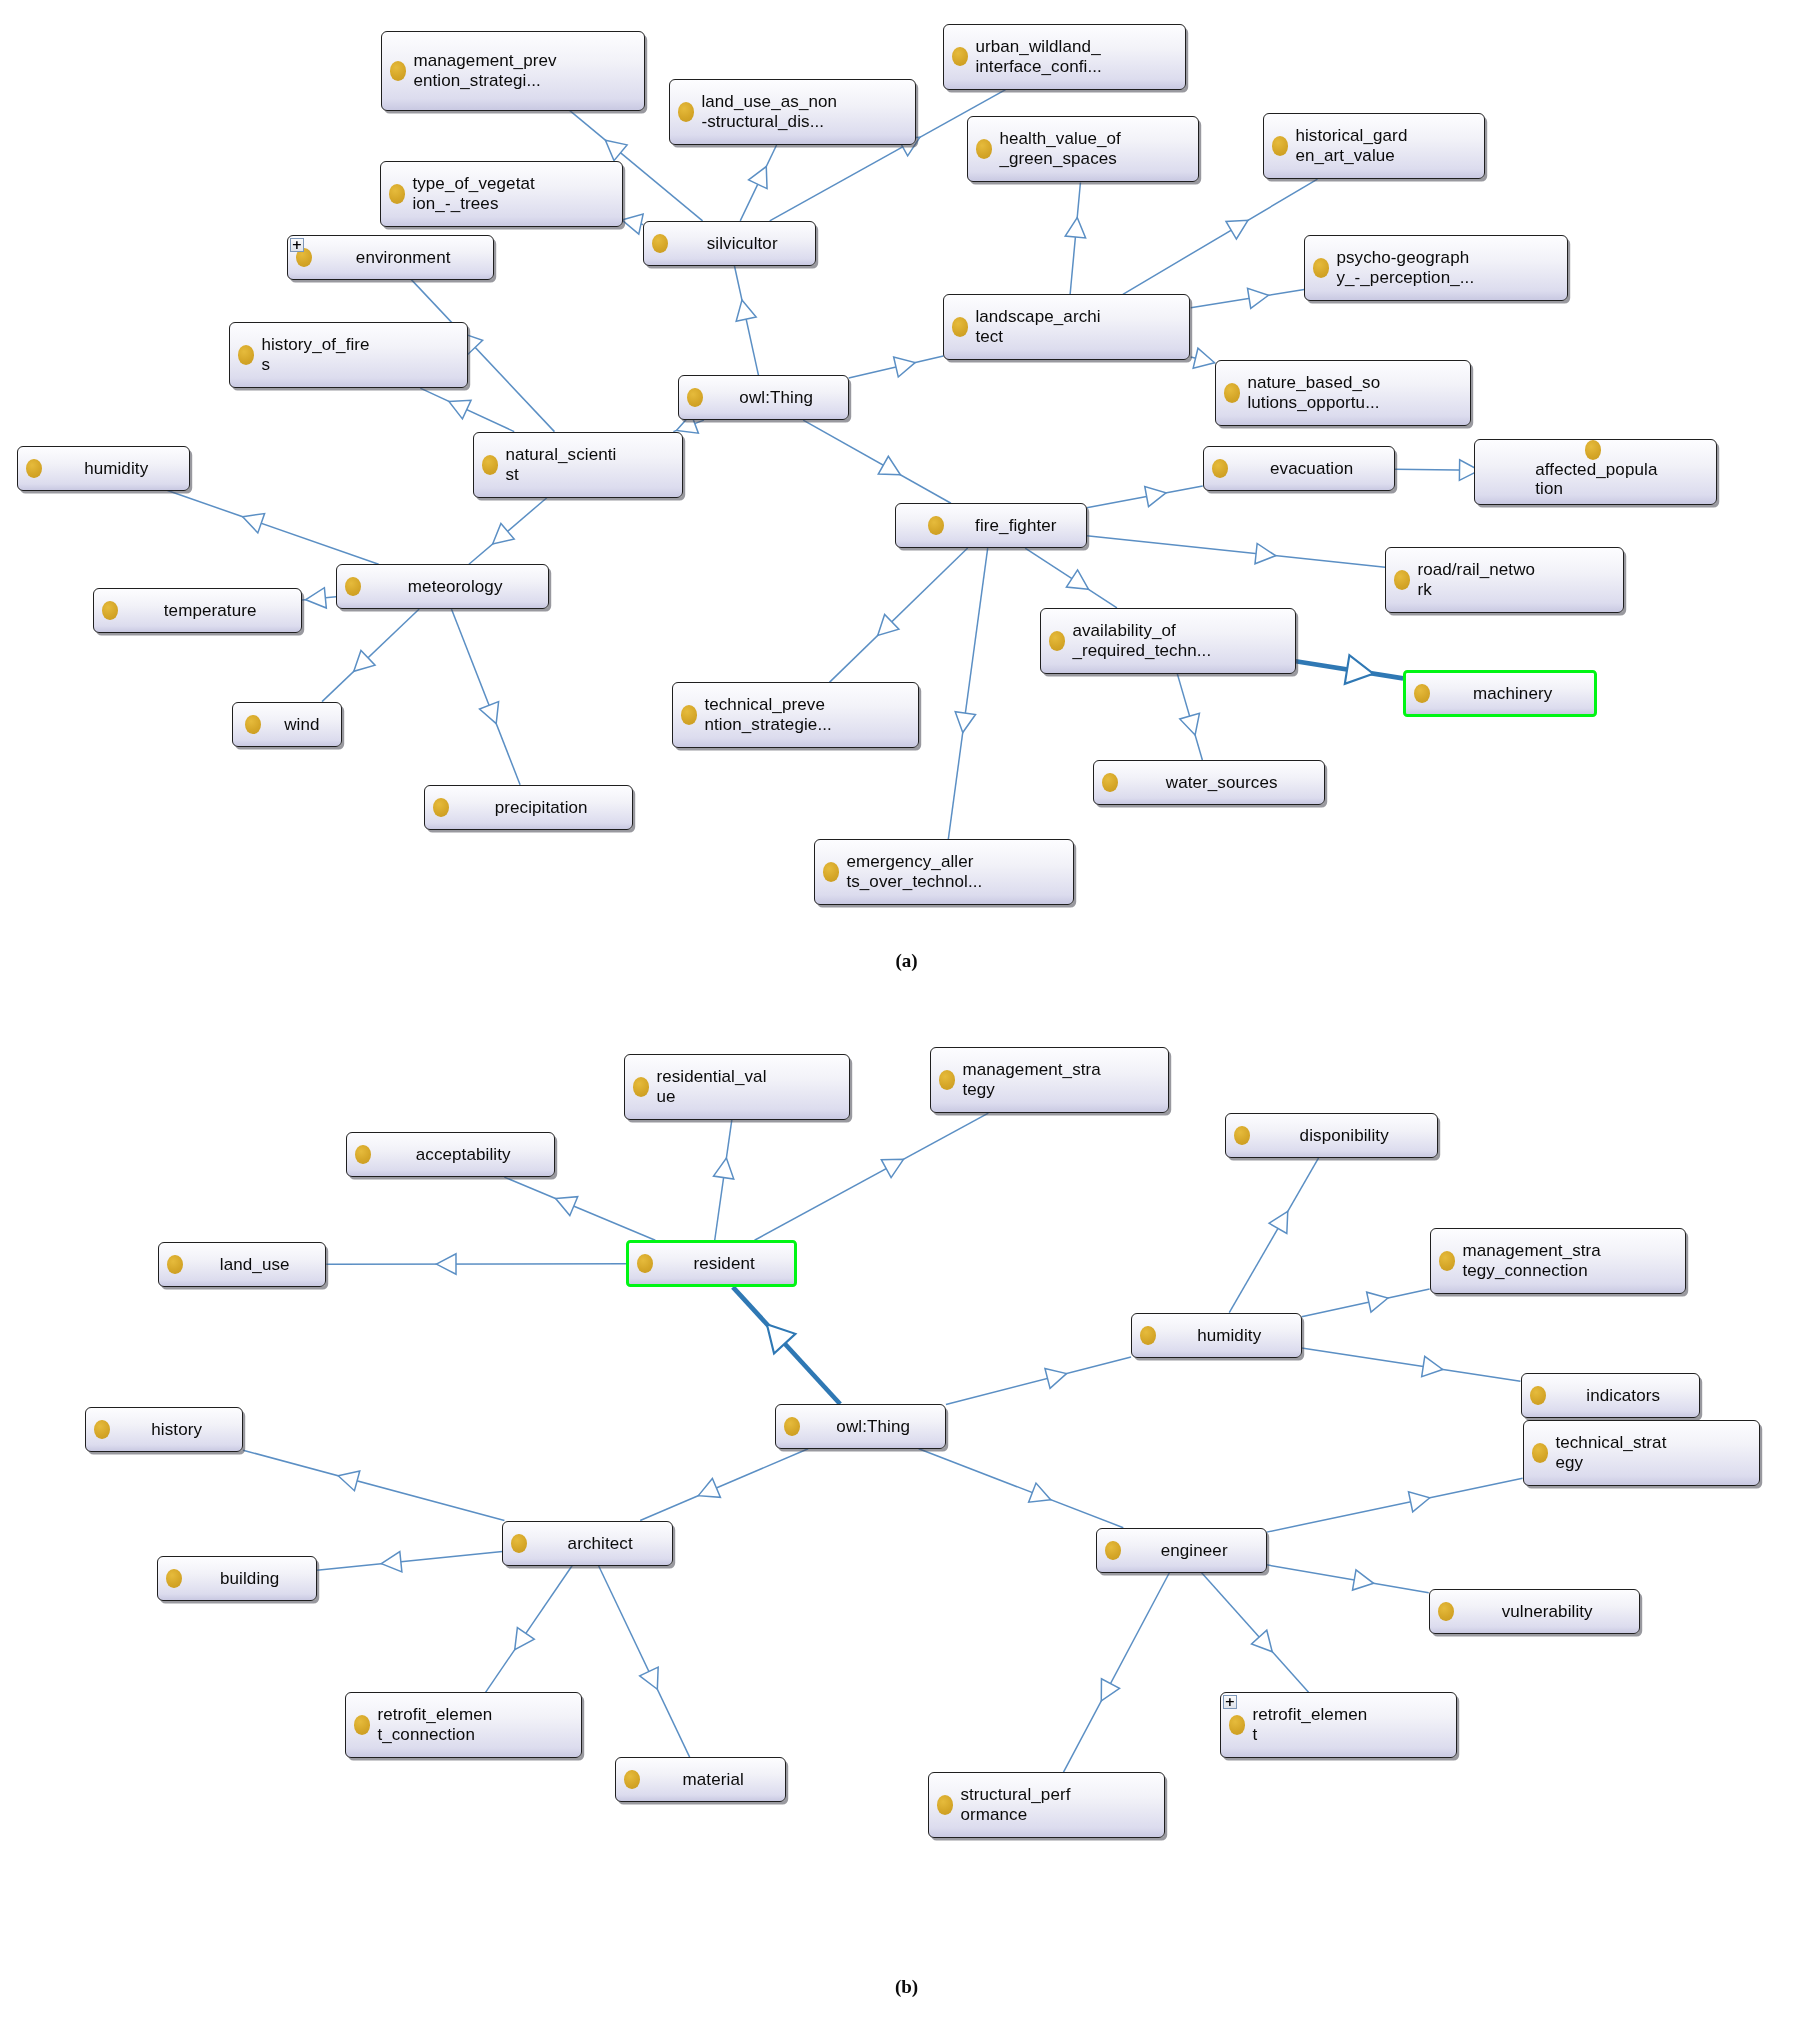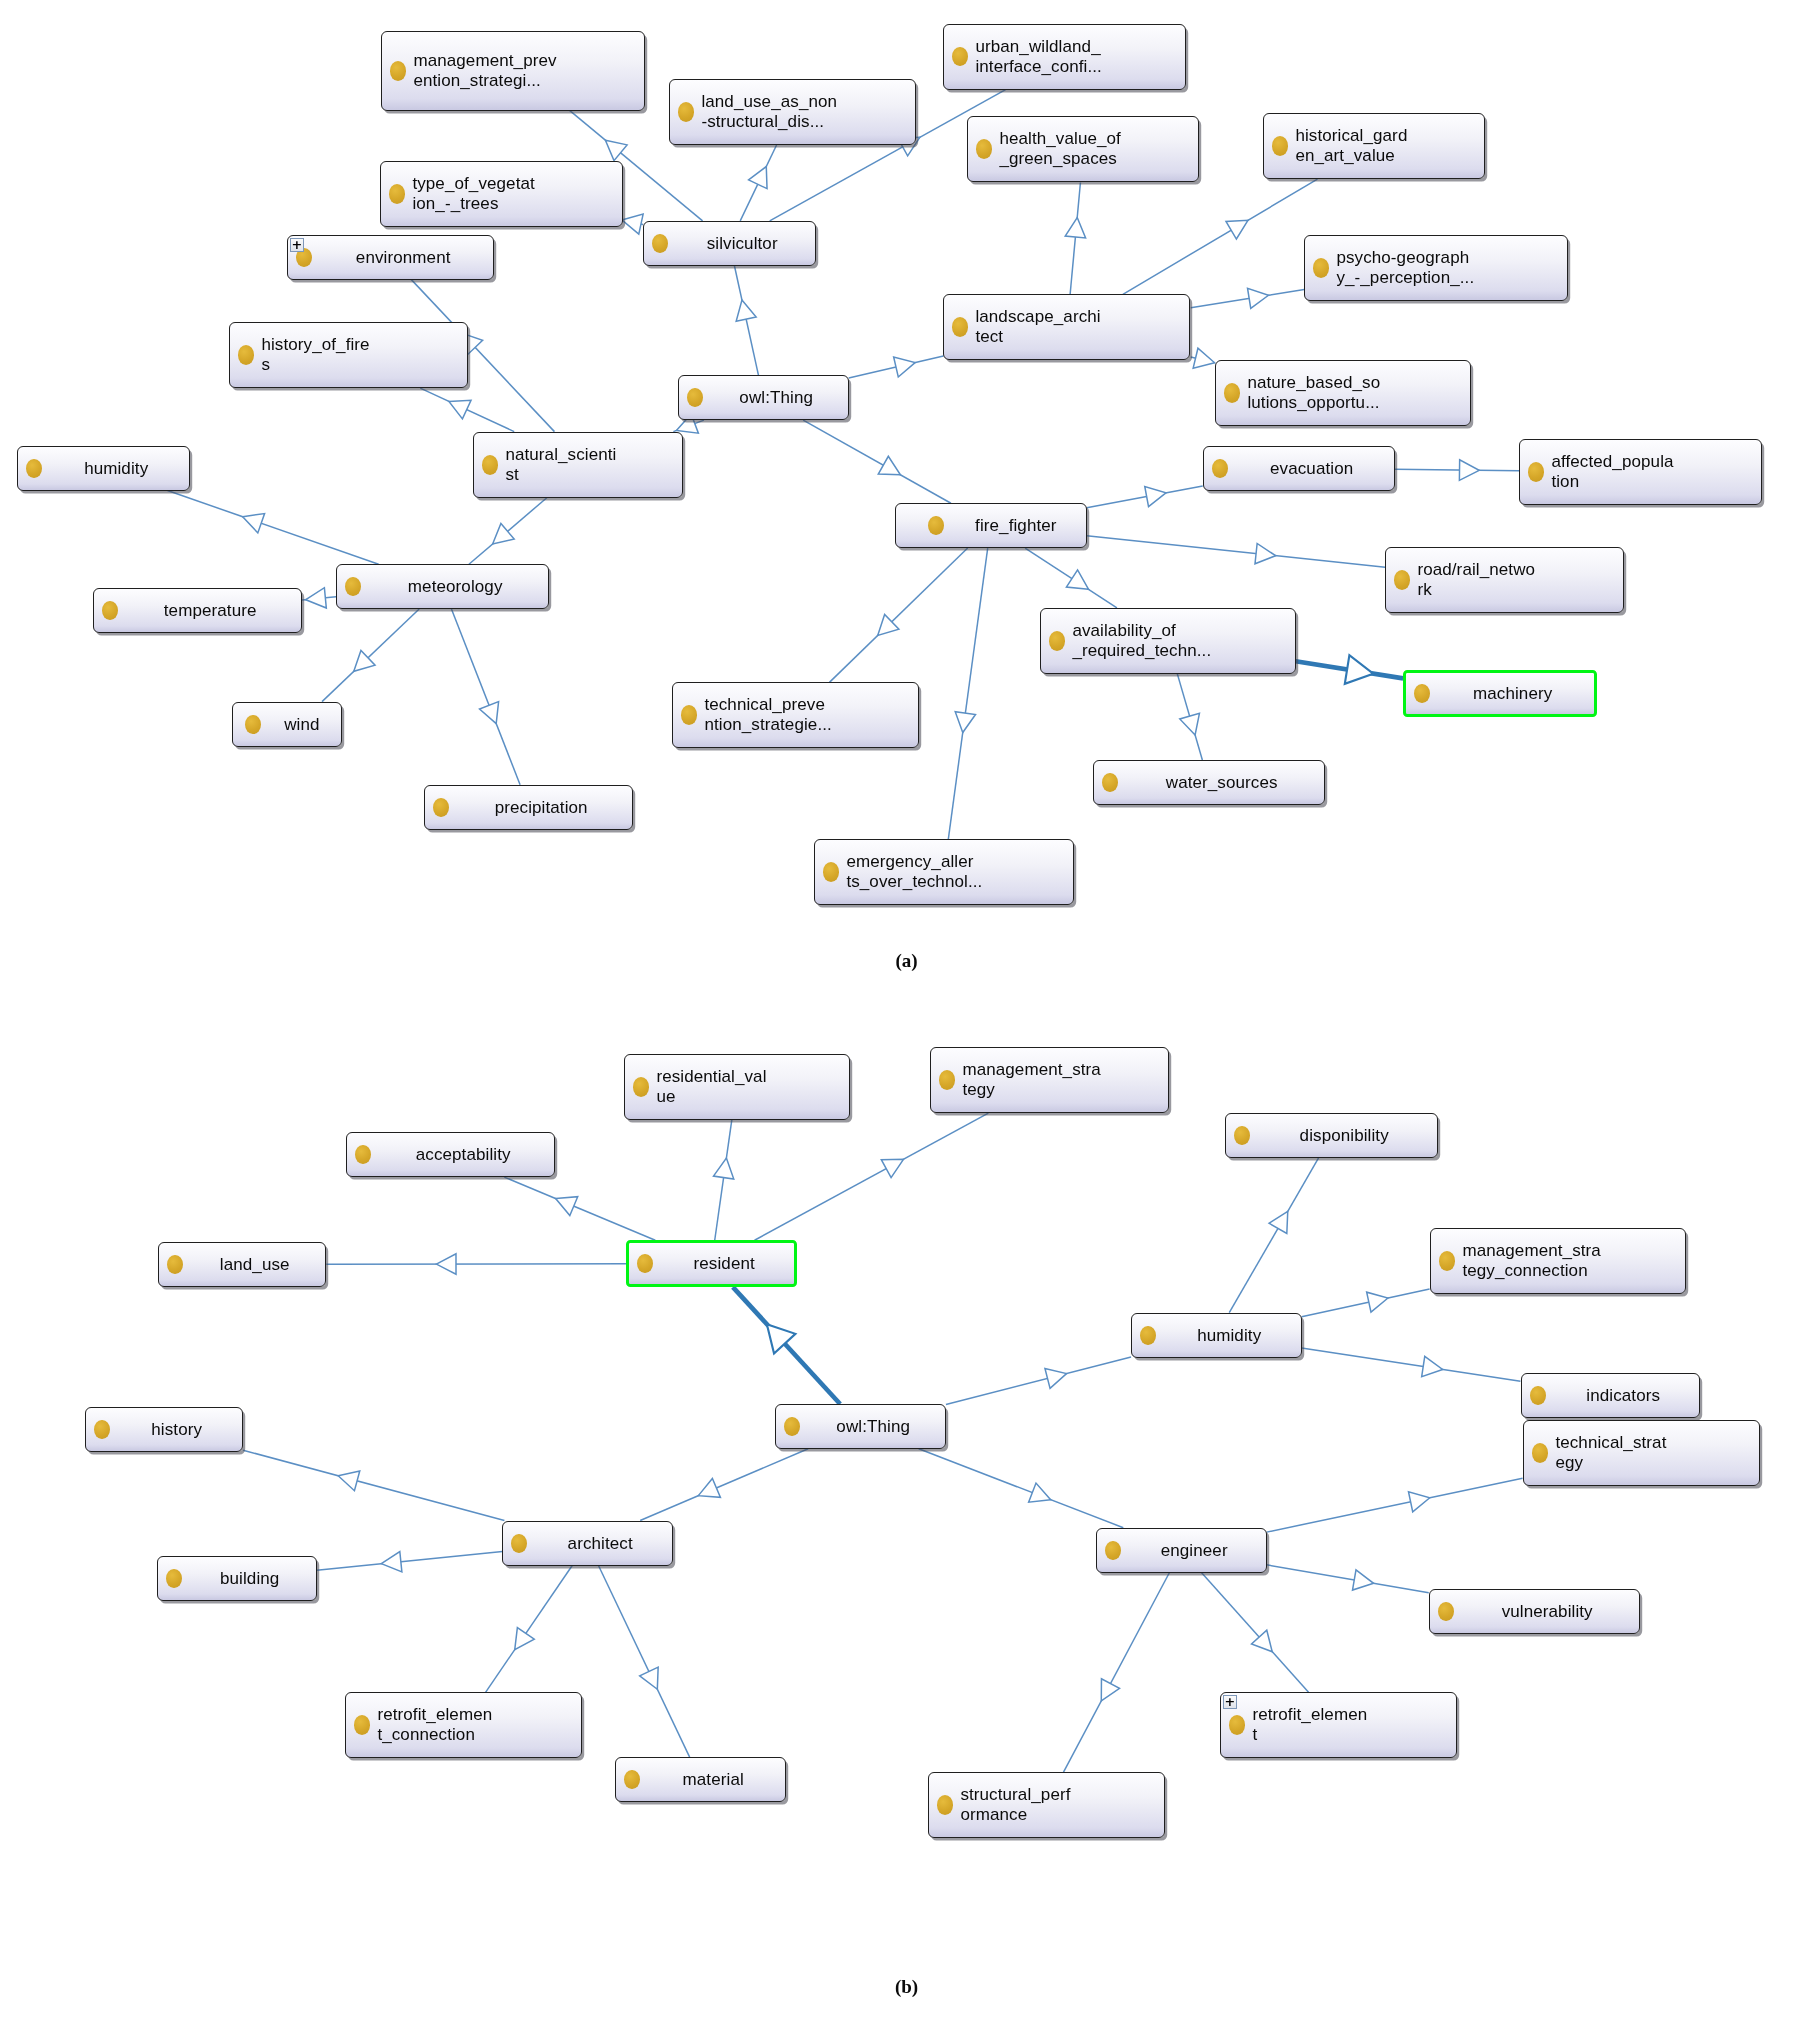--- a/index.html
+++ b/index.html
@@ -232,21 +232,21 @@
       </div>
       <div class="node" style="left: 473px; top: 432px; width: 210px; height: 66px; position: absolute;">
         <span class="dot"></span>
         <span class="lbl">natural_scienti
 st</span>
       </div>
       <div class="node center" style="left: 1203px; top: 446px; width: 192px; height: 45px; position: absolute;">
         <span class="dot"></span>
         <span class="lbl">evacuation</span>
       </div>
-      <div class="node" style="left: 1519px; top: 439px; width: 243px; height: 66px; position: absolute;">
+      <div class="node" style="left: 1474px; top: 439px; width: 243px; height: 66px; position: absolute; flex-direction: column;">
         <span class="dot"></span>
         <span class="lbl">affected_popula
 tion</span>
       </div>
       <div class="node center" style="left: 17px; top: 446px; width: 173px; height: 45px; position: absolute;">
         <span class="dot"></span>
         <span class="lbl">humidity</span>
       </div>
       <div class="node center" style="left: 895px; top: 503px; width: 192px; height: 45px; position: absolute; padding-left: 32px;">
         <span class="dot"></span>

